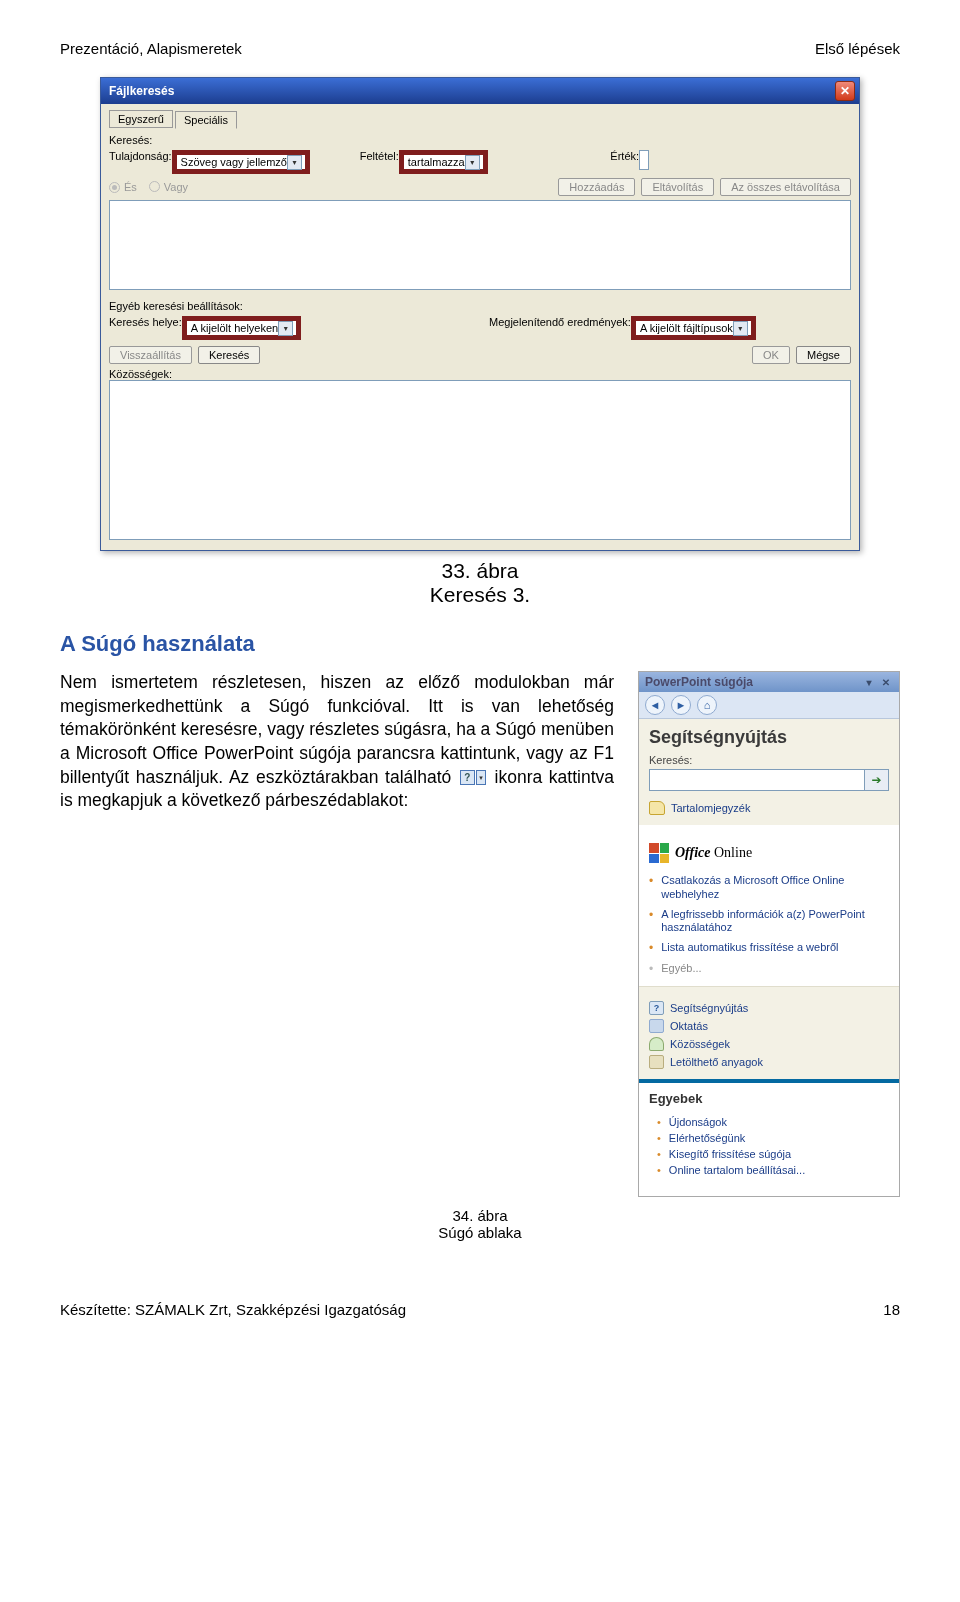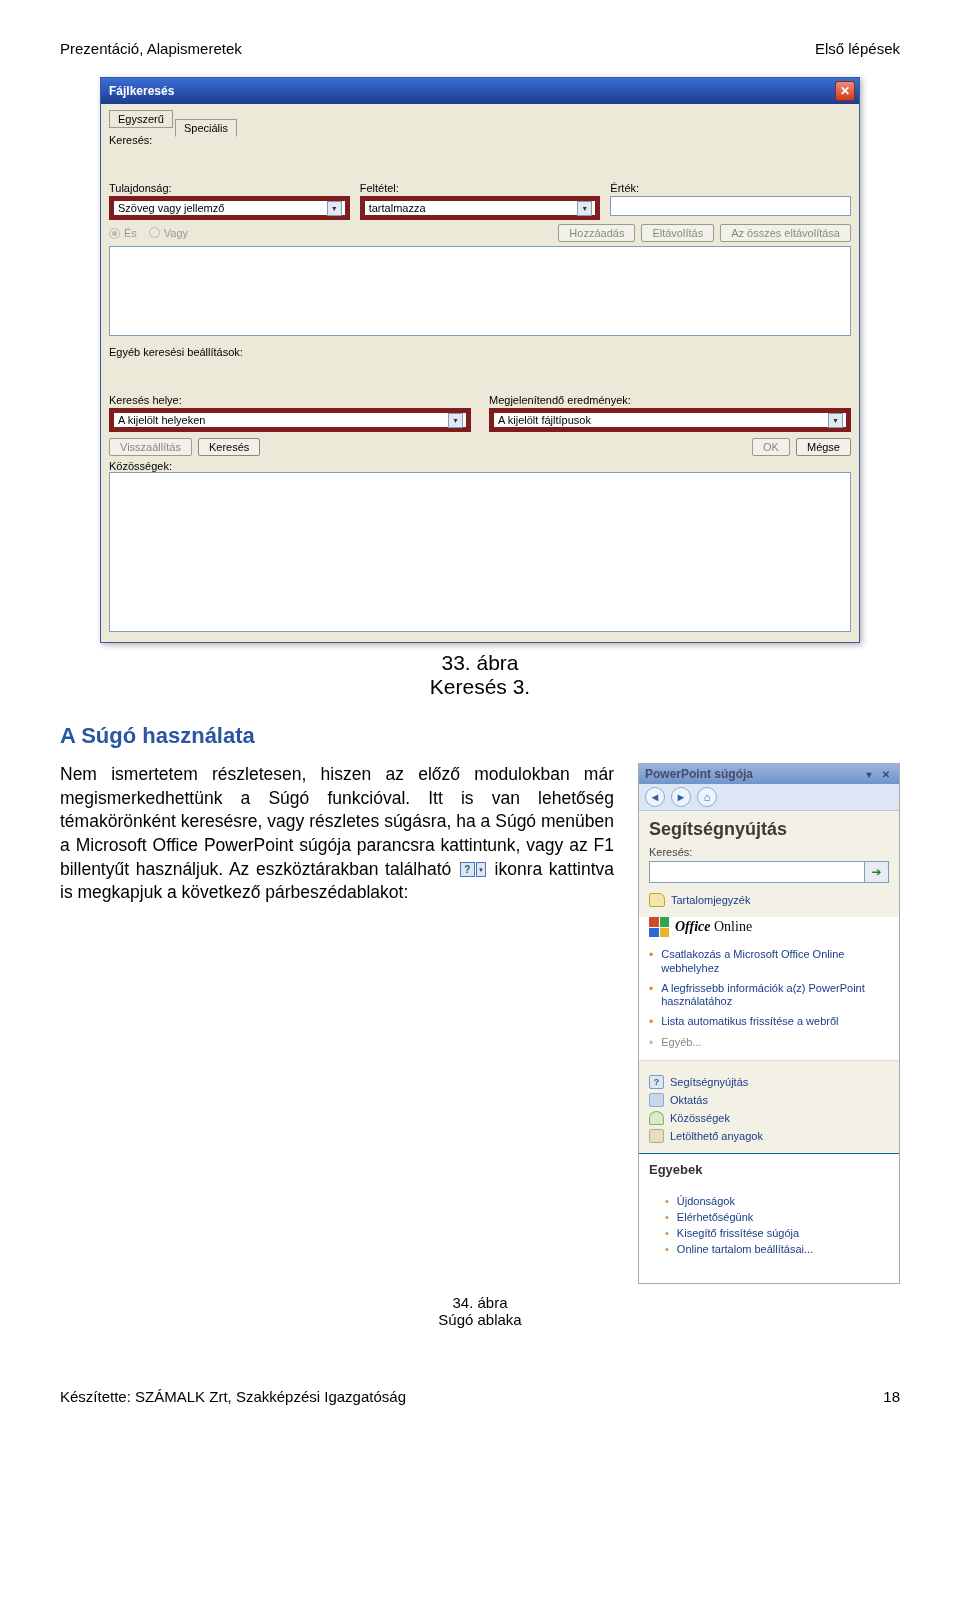--- a/index.html
+++ b/index.html
@@ -49,24 +49,24 @@
   .dlg-inner { padding: 6px 8px 10px 8px; }
   .tabs { margin-bottom: 4px; }
   .tab {
     display: inline-block;
     border: 1px solid #999;
     background: #ece9d8;
     padding: 2px 8px;
     font-size: 11px;
     margin-right: -1px;
   }
-  .tab.active { border-bottom-color: #ece9d8; position: relative; top:9px; }
+  .tab.active { border-bottom-color: #ece9d8; position: relative; top:1px; }
   .section-label { color:#000; margin: 6px 0 4px 0; }
   .row3 { display:flex; gap:10px; margin-bottom:4px; }
-  .col { flex:1; display:flex; flex-direction:column;margin-top:32px; }
+  .col { flex:1; display:flex; flex-direction:row; }
   .col label { margin-bottom:2px; }
   .dropdown {
     display:flex; align-items:center; justify-content:space-between;
     background:#fff; border:5px solid #7f1d1d; height:24px;
     padding:0 3px 0 4px; font-size:11px;
   }
   .dd-arrow {
     width:15px; height:15px; background:#e3e9f3;
     border:1px solid #7f9db9; display:flex; align-items:center;
     justify-content:center; font-size:8px; color:#333;
@@ -164,21 +164,21 @@
   .hp-search .textbox { flex:1; height:22px; }
   .hp-search .go {
     width:24px; height:22px; border:1px solid #7f9db9;
     background:#e8edf5; display:flex; align-items:center;
     justify-content:center; color:#2a7a2a; font-size:12px;
     border-left:none;
   }
   .hp-link { display:flex; align-items:center; gap:6px; color:#1a3c88; font-size:11px; }
   .toc-icon { width:16px; height:14px; background:#f5e6a8; border:1px solid #c7a532; border-radius:2px 6px 2px 2px; }
 
-  .hp-section2 { padding:0 10px 6px 10px; }
+  .hp-section2 { padding:18px 10px 6px 10px; }
   .oo-logo { display:flex; align-items:center; gap:6px; margin-bottom:8px; }
   .oo-sq { width:20px; height:20px; display:grid; grid-template-columns:1fr 1fr; grid-template-rows:1fr 1fr; gap:1px; }
   .oo-sq span:nth-child(1){background:#d14a2a;}
   .oo-sq span:nth-child(2){background:#2aa84a;}
   .oo-sq span:nth-child(3){background:#2a6ad1;}
   .oo-sq span:nth-child(4){background:#e8b52a;}
   .oo-text { font-family: "Times New Roman", serif; font-size:14px; }
   .oo-text b { font-style:italic; }
   .bulleted { list-style:none; margin:0; padding:0; }
   .bulleted li { display:flex; gap:8px; padding:3px 0; color:#1a3c88; font-size:11px; line-height:1.25; }
@@ -187,23 +187,23 @@
   .bulleted li.gray::before { color:#bbb; }
 
   .hp-seealso { background:#f3f1e5; padding:8px 10px; border-top:1px solid #e0ddcc; }
   .seealso-list { list-style:none; margin:4px 0 0 0; padding:0; }
   .seealso-list li { display:flex; align-items:center; gap:6px; padding:2px 0; color:#1a3c88; font-size:11px; }
   .mini-ico { width:15px; height:14px; display:inline-block; background:#c8d8ec; border:1px solid #8faad0; border-radius:2px; }
   .mini-ico.people { background:#d6ecc8; border-color:#8caa6f; border-radius:50% 50% 2px 2px; }
   .mini-ico.dl { background:#e7e0bf; border-color:#b9ad7e; }
   .mini-ico.q { background:#dbe7f5; border-color:#7f9db9; font-size:9px; display:flex; align-items:center; justify-content:center; color:#2a5a9a; font-weight:bold; }
 
-  .hp-other { padding:8px 10px 10px 10px; border-top:1px solid #0369a1; }
+  .hp-other { padding:8px 10px 10px 10px; border-top:4px solid #0369a1; }
   .other-h { font-size:13px; font-weight:bold; color:#333; margin-bottom:4px; }
-  .other-list { list-style:none; margin:16px; padding:0; }
+  .other-list { list-style:none; margin:8px; padding:0; }
   .other-list li { display:flex; gap:8px; padding:2px 0; color:#1a3c88; font-size:11px; }
   .other-list li::before { content:"•"; color:#d98a2a; }
 
   .figcap2 { text-align:center; font-size:15px; margin: 10px 0 40px 0; }
 
   .footer {
     display:flex; justify-content:space-between;
     font-size:15px; margin-top:60px;
   }
 </style>

